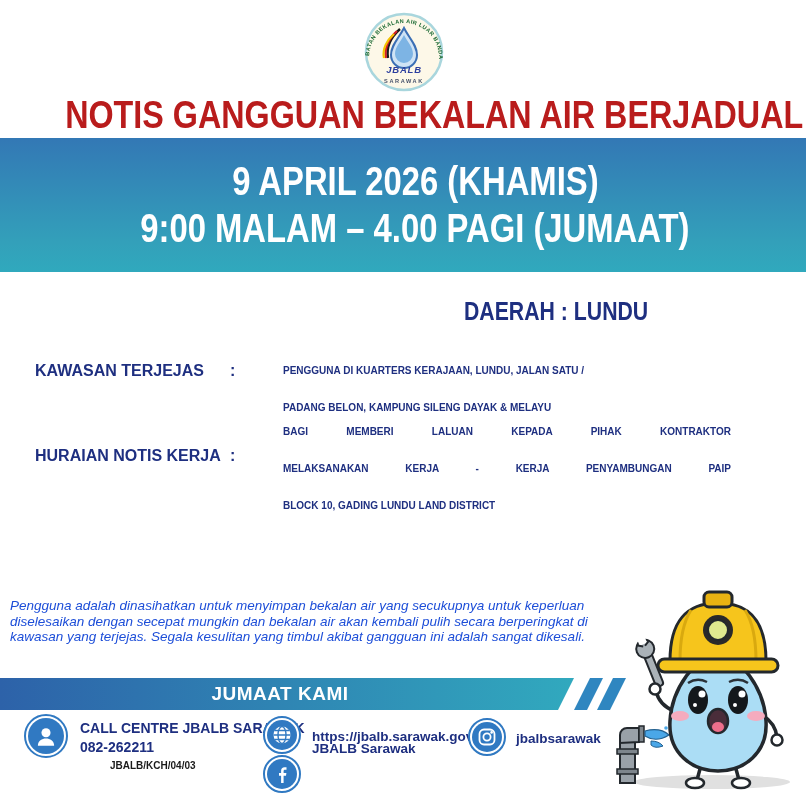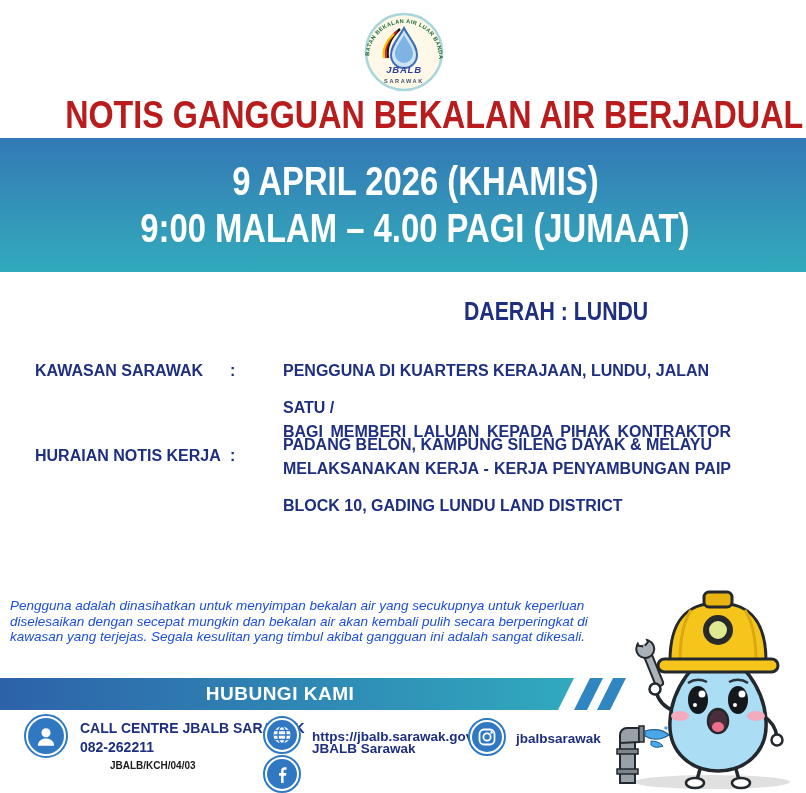--- a/index.html
+++ b/index.html
@@ -16,21 +16,21 @@
   
   .banner{left:0;top:138px;width:806px;height:134px;background:linear-gradient(180deg,#3378b5 0%,#33a0ba 78%,#30a9bd 100%);
     display:flex;flex-direction:column;align-items:center;justify-content:center;padding-left:12px;}
   .banner-line{display:block;color:#ffffff;font-weight:bold;font-size:40px;line-height:47px;white-space:nowrap;transform:scaleX(0.82);transform-origin:center;}
   
   .loc{top:297px;font-weight:bold;font-size:25px;white-space:nowrap;}
   .loc .cond{transform:scaleX(0.85);transform-origin:left center;}
   
   .dlabel{left:35px;width:200px;font-weight:bold;font-size:16px;line-height:37px;white-space:nowrap;}
   .dcolon{left:230px;font-weight:bold;font-size:16px;line-height:37px;}
-  .dvalue{left:283px;width:448px;font-weight:bold;font-size:16px;}
+  .dvalue{left:283px;width:448px;font-weight:bold;font-size:10px;}
   .dline{display:block;line-height:37px;}
   .stretch{text-align:justify;text-align-last:justify;}
   
   .advisory{left:10px;top:598px;width:600px;font-style:italic;font-size:13.5px;line-height:15.5px;color:#1d4ed8;}
   
   .hubungi-text{left:0;top:678px;width:560px;height:32px;line-height:32px;text-align:center;color:#fff;font-weight:bold;font-size:19px;letter-spacing:0.5px;}
   
   .cicon{position:absolute;border:2px solid #3079c2;border-radius:50%;padding:2px;box-sizing:border-box;background:#fff;}
   .cicon .inner{width:100%;height:100%;border-radius:50%;background:#3079c2;display:flex;align-items:center;justify-content:center;}
   .cicon svg{display:block;}
@@ -67,21 +67,21 @@
 
   <div class="abs banner">
     <span class="banner-line">9 APRIL 2026 (KHAMIS)</span>
     <span class="banner-line">9:00 MALAM – 4.00 PAGI (JUMAAT)</span>
   </div>
 
   <div class="abs loc navy" style="left:436px;margin-left:28px;">
     <span class="cond"><span>DAERAH</span>&nbsp;<span>:</span>&nbsp;<span>LUNDU</span></span>
   </div>
 
-  <div class="abs dlabel navy" style="top:352px;">KAWASAN SARAWAK</div>
+  <div class="abs dlabel navy" style="top:352px;">KAWASAN TERJEJAS</div>
   <div class="abs dcolon navy" style="top:352px;">:</div>
   <div class="abs dvalue navy" style="top:352px;">
     <span class="dline">PENGGUNA DI KUARTERS KERAJAAN, LUNDU, JALAN SATU /</span>
     <span class="dline">PADANG BELON, KAMPUNG SILENG DAYAK &amp; MELAYU</span>
   </div>
 
   <div class="abs dlabel navy" style="top:437px;">HURAIAN NOTIS KERJA</div>
   <div class="abs dcolon navy" style="top:437px;">:</div>
   <div class="abs dvalue navy" style="top:413px;">
     <span class="dline stretch">BAGI MEMBERI LALUAN KEPADA PIHAK KONTRAKTOR</span>
@@ -99,21 +99,21 @@
     <defs>
       <linearGradient id="barg" x1="0" y1="0" x2="1" y2="0">
         <stop offset="0" stop-color="#2d62a9"></stop>
         <stop offset="1" stop-color="#31a9be"></stop>
       </linearGradient>
     </defs>
     <polygon points="0,0 574,0 558,32 0,32" fill="url(#barg)"></polygon>
     <polygon points="590,0 603,0 587,32 574,32" fill="#2f86c0"></polygon>
     <polygon points="613,0 626,0 610,32 597,32" fill="#2f86c0"></polygon>
   </svg>
-  <div class="abs hubungi-text">HUBUNGI KAMI</div>
+  <div class="abs hubungi-text">JUMAAT KAMI</div>
 
   <div class="cicon" style="left:24px;top:714px;width:44px;height:44px;">
     <div class="inner">
       <svg width="26" height="26" viewBox="0 0 24 24">
         <circle cx="12" cy="9" r="4.2" fill="#fff"></circle>
         <path d="M4.5,21 c0,-5 3.8,-6.8 7.5,-6.8 s7.5,1.8 7.5,6.8 z" fill="#fff"></path>
       </svg>
     </div>
   </div>
   <div class="abs ctext" style="left:80px;top:719px;font-size:14px;line-height:19px;">

